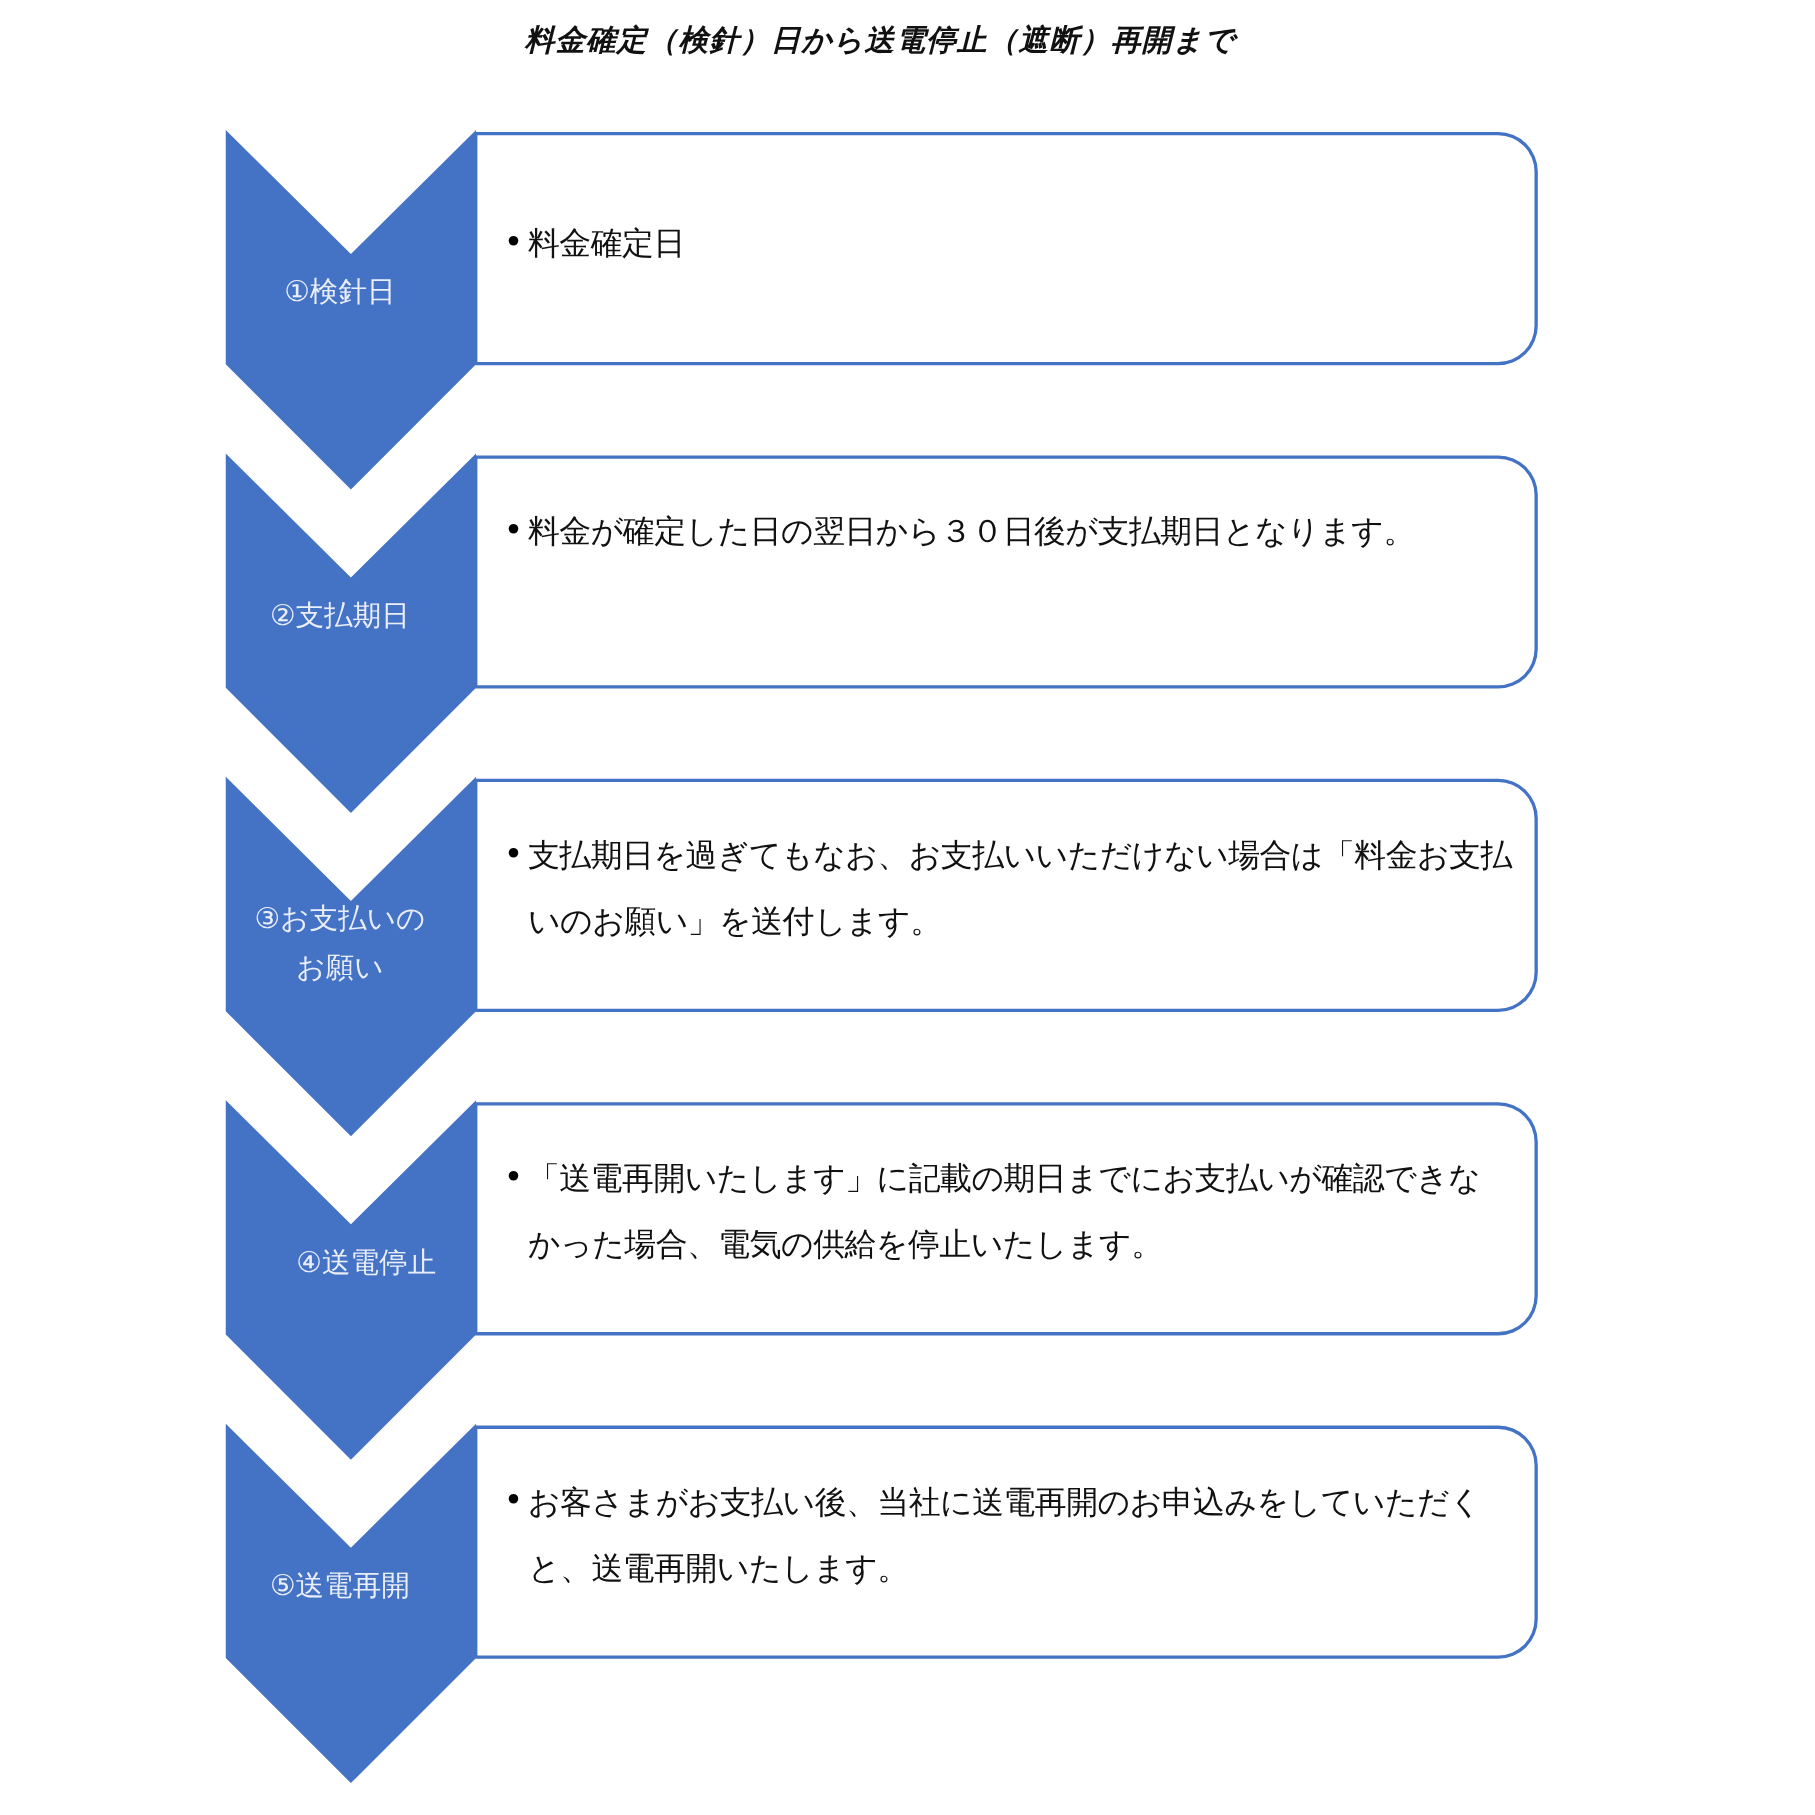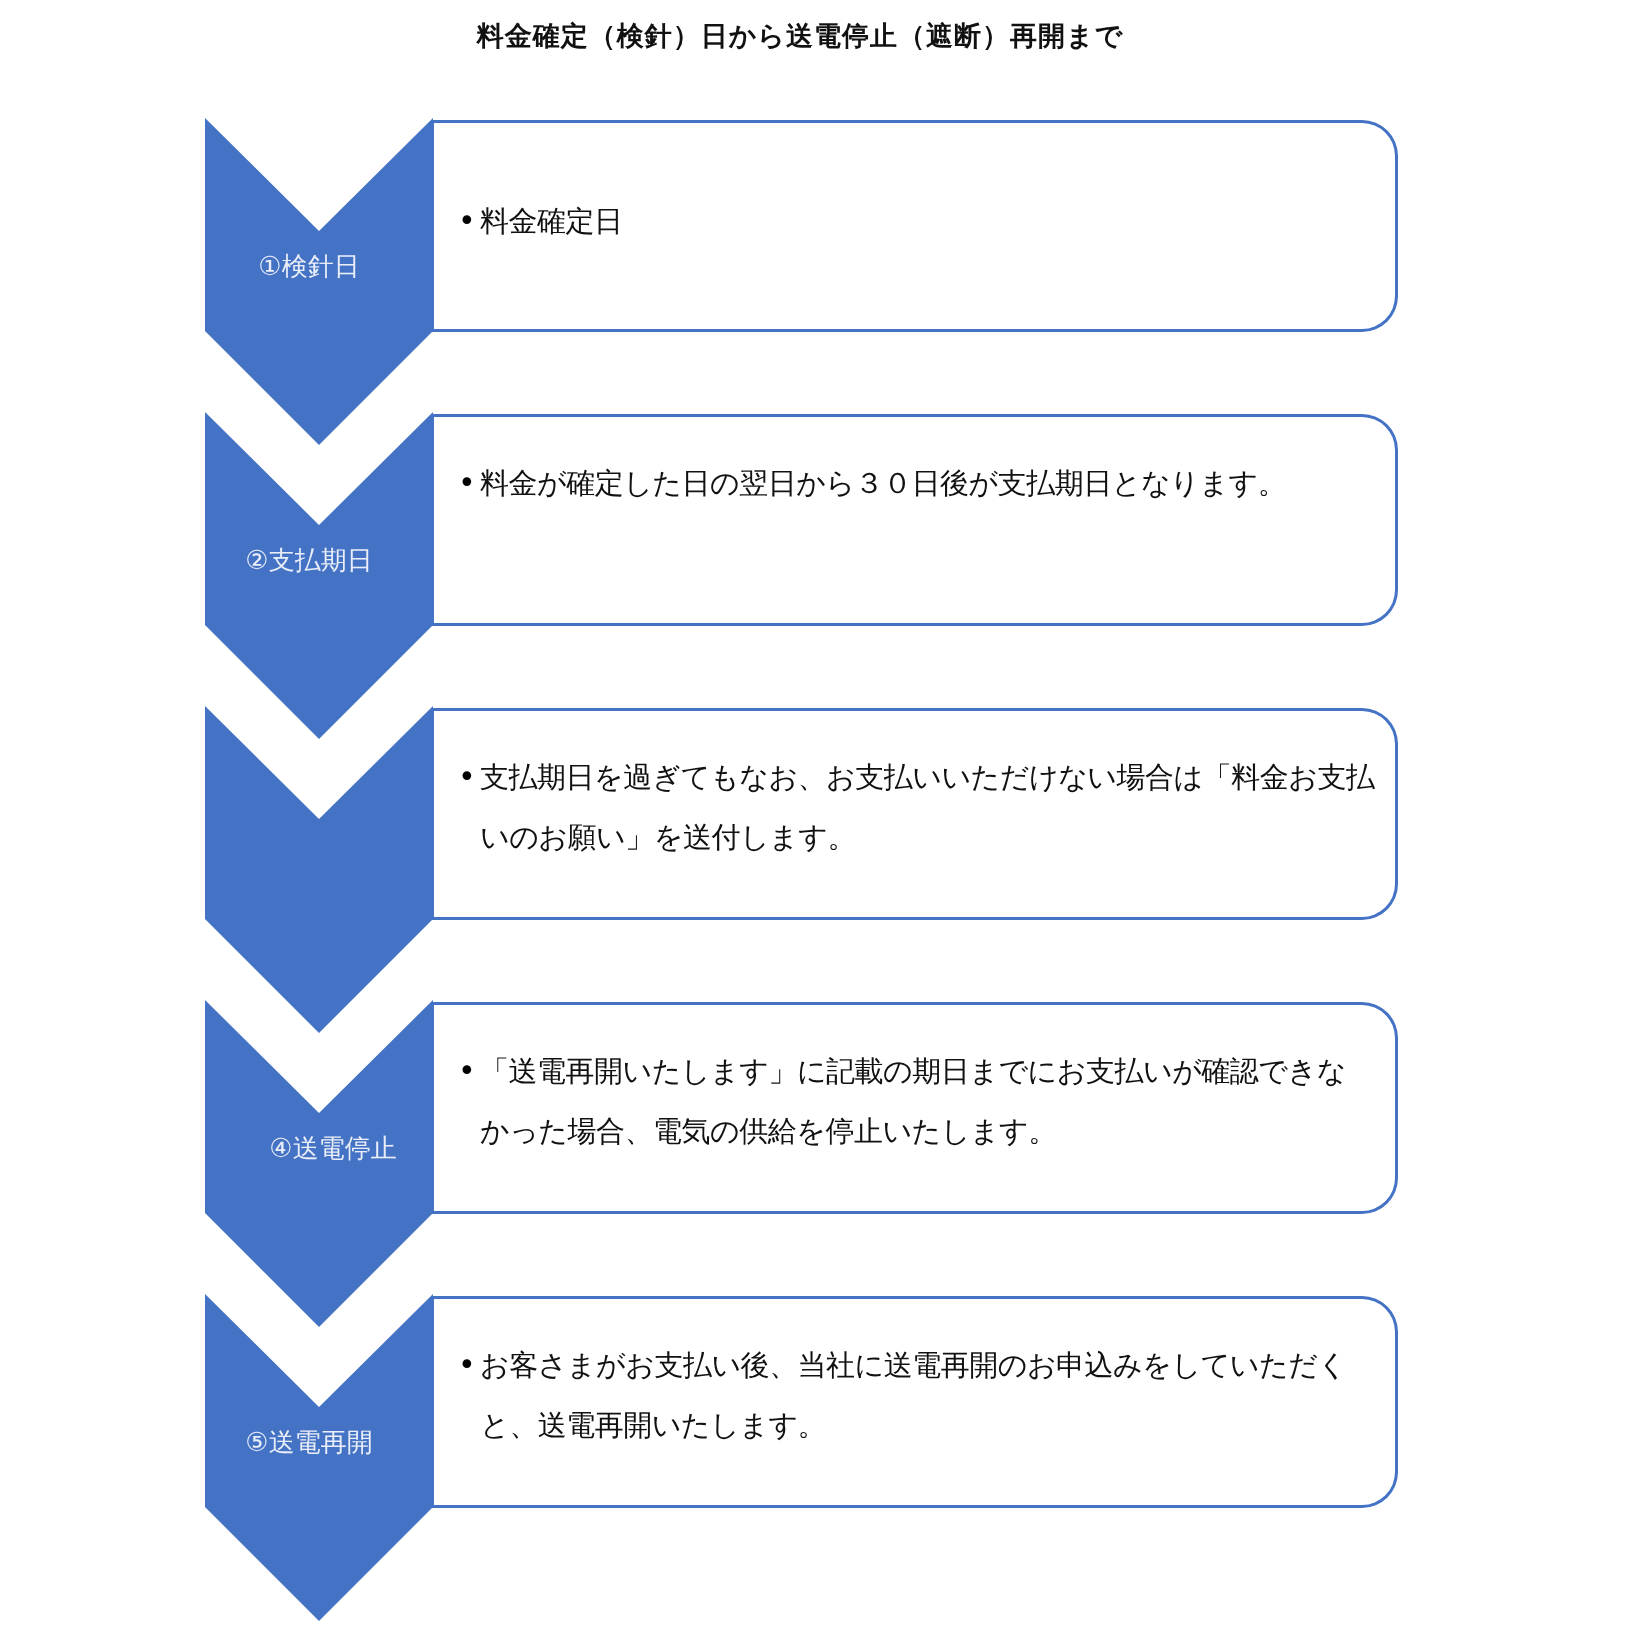--- a/index.html
+++ b/index.html
@@ -1,19 +1,19 @@
 <!DOCTYPE html>
 <html><head>
   <meta charset="utf-8">
   <style>
     html, body { margin: 0; padding: 0; background: #ffffff; }
     body { width: 1650px; height: 1650px; position: relative; overflow: hidden;
            font-family: "DejaVu Sans", "Liberation Sans", sans-serif; color: #111; }
     .title { position: absolute; left: 0; top: 18px; width: 1600px; text-align: center;
-             font-size: 27px; font-weight: bold; letter-spacing: 1px; color: #111; }
+             font-size: 27px; font-weight: bold; letter-spacing: 1px; color: #111; font-style: italic; }
     .step { position: absolute; left: 0; width: 1650px; height: 330px; }
     .chevron { position: absolute; left: 205px; top: 0; width: 228px; height: 328px; }
     .chevron svg { display: block; }
     .chev-label { position: absolute; left: 205px; width: 208px; text-align: center;
                   color: #e9eef8; font-size: 26px; line-height: 44px; }
     .box { position: absolute; left: 432px; top: 2px; width: 966px; height: 212px;
            box-sizing: border-box; border: 3px solid #4472c4; border-left-width: 2px;
            border-radius: 0 36px 36px 0; background: #fff; }
     .bullet-row { position: absolute; left: 24px; top: 0; right: 20px; display: flex; }
     .bullet { width: 22px; flex: 0 0 22px; font-size: 30px; line-height: 60px; color: #000; }
@@ -57,20 +57,24 @@
     </div>
   </div>
 </div>
 
 <div class="step" style="top:706px;">
   <div class="chevron">
     <svg width="228" height="328" viewBox="0 0 228 328">
         <polygon points="0,0 114,113 228,0 228,213 114,327 0,213" fill="#4472c4"></polygon>
       </svg>
   </div>
+  <div class="chev-label" style="top:108px;">
+    <div>③お支払いの</div>
+    <div>お願い</div>
+  </div>
   <div class="box">
     <div class="bullet-row" style="top:36px;">
       <span class="bullet">•</span>
       <span class="btext">支払期日を過ぎてもなお、お支払いいただけない場合は「料金お支払いのお願い」を送付します。</span>
     </div>
   </div>
 </div>
 
 <div class="step" style="top:1000px;">
   <div class="chevron">

